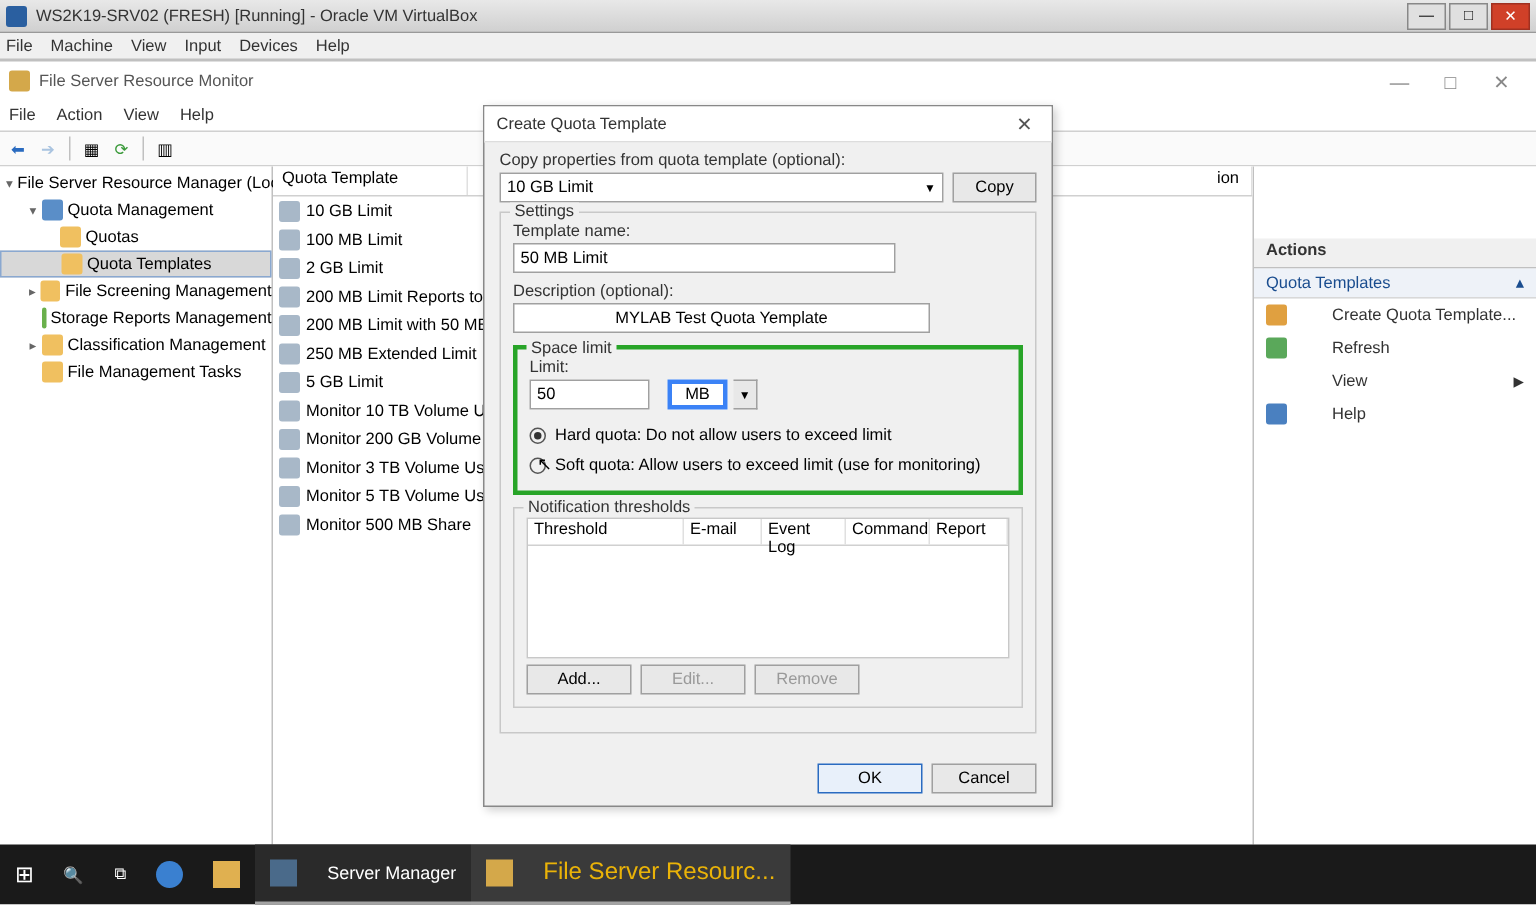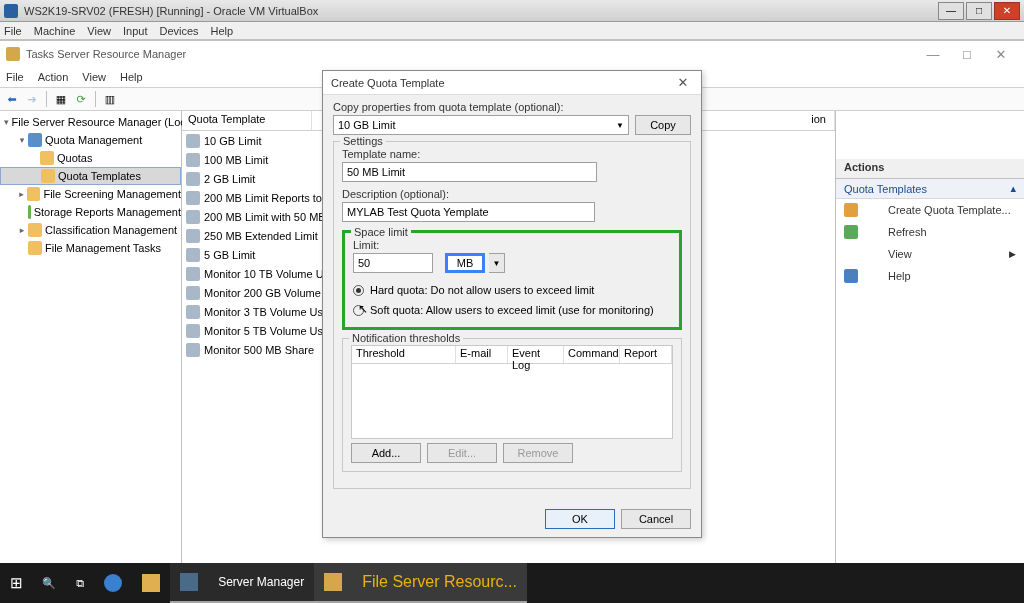--- a/index.html
+++ b/index.html
@@ -105,21 +105,21 @@
   <span>Machine</span>
   <span>View</span>
   <span>Input</span>
   <span>Devices</span>
   <span>Help</span>
 </div>
 
 <div class="fsrm-window">
   <div class="fsrm-titlebar">
     <span class="fsrm-icon"></span>
-    <span>Tasks Server Resource Manager</span>
+    <span>File Server Resource Monitor</span>
     <span class="spacer"></span>
     <span class="fsrm-wc">—</span>
     <span class="fsrm-wc">□</span>
     <span class="fsrm-wc">✕</span>
   </div>
   <div class="fsrm-menubar">
     <span>File</span>
     <span>Action</span>
     <span>View</span>
     <span>Help</span>
@@ -270,21 +270,21 @@
           <span style="font-size:8px;">▼</span>
       </div>
       <button class="dlg-btn">Copy</button>
     </div>
 
     <div class="dlg-group">
       <span class="dlg-group-title">Settings</span>
       <span class="dlg-label">Template name:</span>
       <input class="dlg-input" style="width: 255px;" value="50 MB Limit">
       <span class="dlg-label" style="margin-top:6px">Description (optional):</span>
-      <input class="dlg-input" style="width: 253px;" value="MYLAB Test Quota Yemplate">
+      <input class="dlg-input" style="width: 278px; text-align: center;" value="MYLAB Test Quota Yemplate">
 
       <div class="space-group" style="margin-top:8px;">
         <span class="dlg-group-title" style="background:#f0f0f0">Space limit</span>
         <span class="dlg-label">Limit:</span>
         <div style="display:flex; gap:4px;">
           <input class="dlg-input" style="width: 80px;" value="50">
           <span style="width:4px"></span>
           <div class="unit-select">
               <span>MB</span>
             </div>

